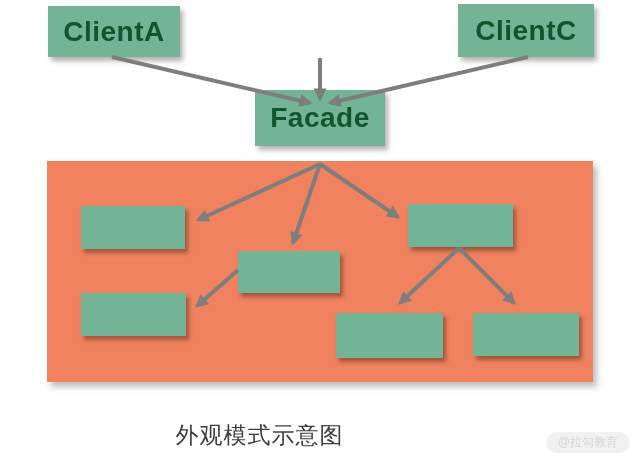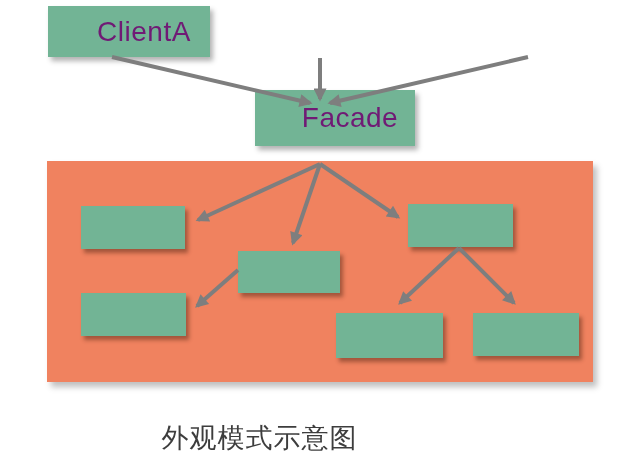--- a/index.html
+++ b/index.html
@@ -17,28 +17,27 @@
   }
   .stage{
     position:relative;
     width:640px;height:463px;
     background:#ffffff;
     overflow:hidden;
   }
   .node{
     position:absolute;
     background:var(--green);
-    color:#701a75;
+    color:#14532d;
     display:flex;align-items:center;justify-content:center;
-    font-weight:400;
+    font-weight:700;
     font-size:28px;
     box-shadow:3px 4px 5px rgba(0,0,0,0.30);
     z-index:3;
     letter-spacing:0.5px;
-    padding-left:30px;
   }
   .client-a{left:48px;top:6px;width:132px;height:51px;}
   .client-b{left:253px;top:4px;width:131px;height:55px;}
   .client-c{left:458px;top:4px;width:136px;height:53px;}
   .facade  {left:255px;top:90px;width:130px;height:56px;}
   .subsystem{
     position:absolute;
     left:47px;top:161px;width:546px;height:221px;
     background:var(--orange);
     box-shadow:4px 5px 6px rgba(0,0,0,0.25);
@@ -61,21 +60,21 @@
     z-index:4;pointer-events:none;
   }
   .arrows line{
     stroke:var(--arrow);
     stroke-width:4;
   }
   .caption{
     position:absolute;
     left:0;top:420px;width:519px;
     text-align:center;
-    font-size:27px;
+    font-size:23px;
     color:var(--caption);
     font-weight:400;
     letter-spacing:1px;
     font-family:Liberation Serif, serif;
   }
   .watermark{
     position:absolute;
     right:10px;top:432px;
     height:21px;
     padding:0 12px;
@@ -85,20 +84,21 @@
     font-size:12px;
     display:flex;align-items:center;justify-content:center;
   }
 </style>
 </head>
 <body>
 
 <div class="stage">
 
   <div class="node client-a">ClientA</div>
+  <div class="node client-c">ClientC</div>
 
   <div class="node facade">Facade</div>
 
   <div class="subsystem"></div>
 
   <div class="subbox s1"></div>
   <div class="subbox s2"></div>
   <div class="subbox s3"></div>
   <div class="subbox s4"></div>
   <div class="subbox s5"></div>
@@ -116,14 +116,15 @@
     <line x1="320" y1="164" x2="198" y2="220" marker-end="url(#ah)"></line>
     <line x1="320" y1="164" x2="293" y2="243" marker-end="url(#ah)"></line>
     <line x1="320" y1="164" x2="398" y2="217" marker-end="url(#ah)"></line>
     <line x1="238" y1="270" x2="197" y2="306" marker-end="url(#ah)"></line>
     <line x1="459" y1="248" x2="400" y2="303" marker-end="url(#ah)"></line>
     <line x1="459" y1="248" x2="514" y2="303" marker-end="url(#ah)"></line>
   </svg>
 
   <div class="caption">外观模式示意图</div>
 
+  <div class="watermark">@拉勾教育</div>
 
 </div>
 
 </body></html>

